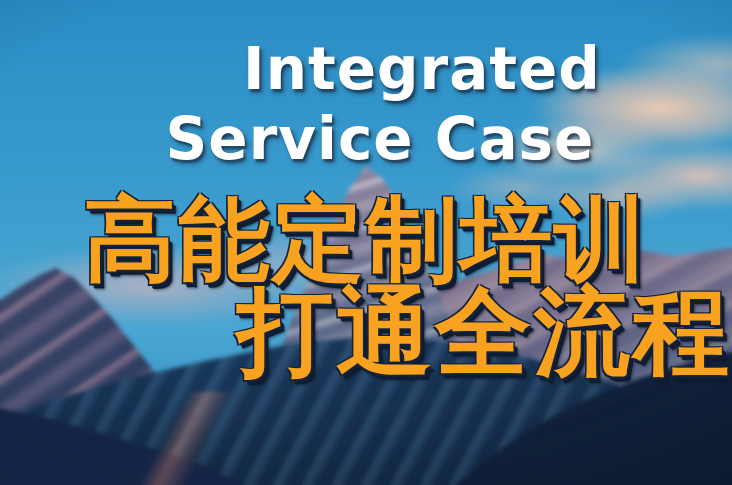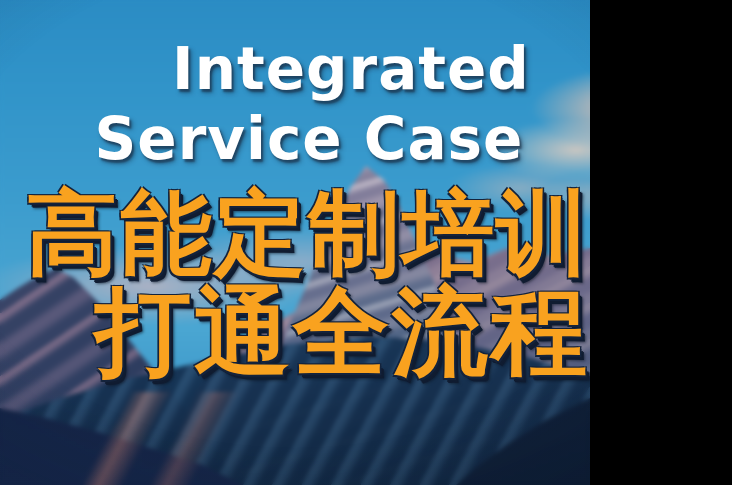--- a/index.html
+++ b/index.html
@@ -3,21 +3,21 @@
 <meta charset="utf-8">
 <title>Integrated Service Case Banner</title>
 <style>
   html, body {
     margin: 0;
     padding: 0;
     background: #000;
   }
   #banner {
     position: relative;
-    width: 590px;
+    width: 732px;
     height: 485px;
     overflow: hidden;
     font-family: "Liberation Sans", "DejaVu Sans", sans-serif;
     -webkit-font-smoothing: antialiased;
   }
 
   
   .bg-layer {
     position: absolute;
     inset: 0;
@@ -259,25 +259,24 @@
     text-shadow:
       -1.5px -1.5px 0 #14233c,
        1.5px -1.5px 0 #14233c,
       -1.5px  1.5px 0 #14233c,
        1.5px  1.5px 0 #14233c,
        3px  4px 0 #101c31,
        4px  5px 0 #101c31,
        5px  6px 3px rgba(8,16,30,0.6);
   }
   .cn-line-1 {
-    top: 186px;
+    top: 192px;
     font-size: 92px;
     line-height: 96px;
     letter-spacing: 2px;
-    text-align: right;
   }
   .cn-line-2 {
     top: 282px;
     font-size: 96px;
     line-height: 100px;
     letter-spacing: 3px;
     text-align: right;
   }
 </style>
 </head>

